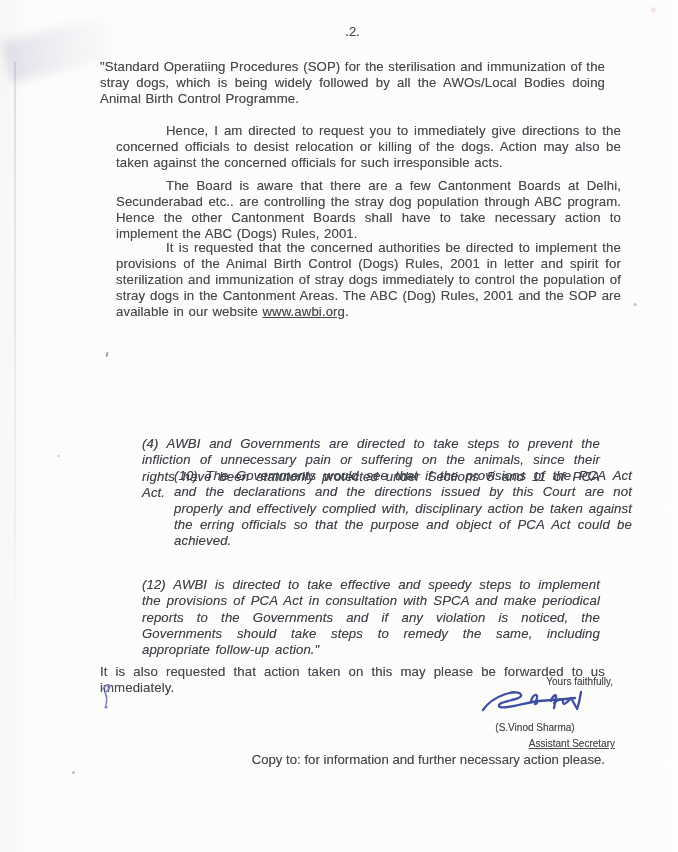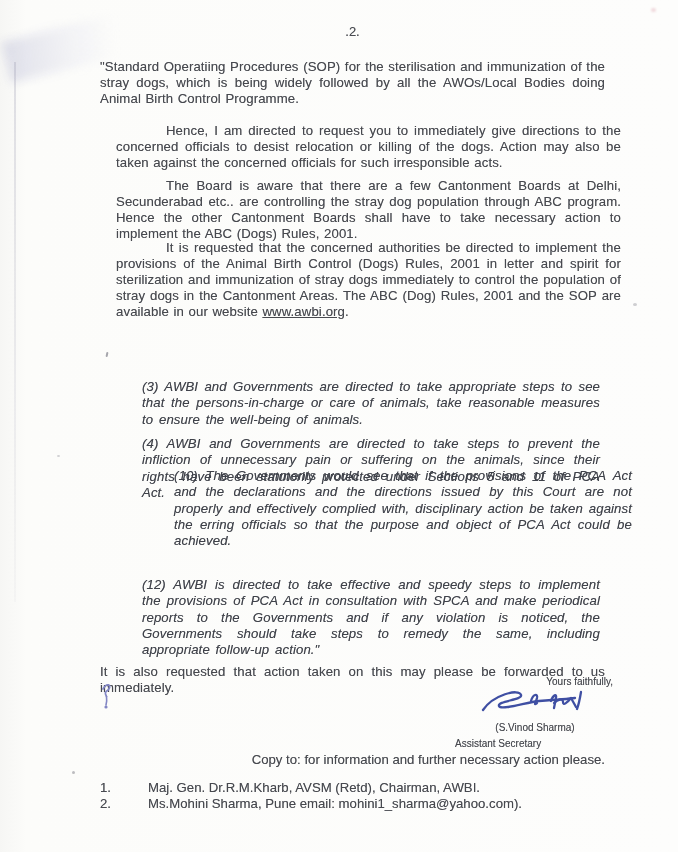--- a/index.html
+++ b/index.html
@@ -31,21 +31,21 @@
     letter-spacing:.1px;word-spacing:2px;
     color:#3f424a;
     text-shadow:0 0 .5px rgba(63,66,74,.5);
   }
   .link{text-decoration:underline;cursor:pointer;color:inherit;}
   .signoff{position:absolute;left:455px;top:674px;width:160px;font-size:10px;line-height:16px;text-shadow:0 0 .6px rgba(72,74,82,.5);}
   .valediction{text-align:right;padding-right:2px;}
   .sigwrap{position:relative;height:30px;}
   .sigsvg{position:absolute;left:22px;top:-4px;}
   .signame{text-align:center;}
-  .sigtitle{text-align:left;}
+  .sigtitle{text-align:right;text-decoration:underline;}
   .copyhead{position:absolute;top:752px;left:100px;width:505px;font-size:13.2px;text-shadow:0 0 .6px rgba(72,74,82,.5);text-align:right;}
   .copyitem{position:absolute;left:100px;width:505px;font-size:13.2px;line-height:16px;text-shadow:0 0 .6px rgba(72,74,82,.5);}
   .copyitem .num{display:inline-block;width:48px;}
   
   .smudge{position:absolute;left:4px;top:26px;width:130px;height:42px;
     background:linear-gradient(100deg,rgba(176,178,208,.38),rgba(205,206,228,.18) 55%,rgba(255,255,255,0) 85%);
     transform:rotate(-14deg);filter:blur(5px);}
   .crease{position:absolute;left:14px;top:62px;width:2px;height:540px;
     background:linear-gradient(to bottom,rgba(150,150,172,.28),rgba(150,150,172,.05));filter:blur(.6px);}
   .inkmark{position:absolute;left:99px;top:681px;}
@@ -73,21 +73,20 @@
 
   <p class="txt" style="top:46px;">"Standard Operatiing Procedures (SOP) for the sterilisation and immunization of the stray dogs, which is being widely followed by all the AWOs/Local Bodies doing Animal Birth Control Programme.</p>
 
   <p class="txt indent" style="top:110px;">Hence, I am directed to request you to immediately give directions to the concerned officials to desist relocation or killing of the dogs. Action may also be taken against the concerned officials for such irresponsible acts.</p>
 
   <p class="txt indent" style="top:165px;">The Board is aware that there are a few Cantonment Boards at Delhi, Secunderabad etc.. are controlling the stray dog population through ABC program. Hence the other Cantonment Boards shall have to take necessary action to implement the ABC (Dogs) Rules, 2001.</p>
 
   <p class="txt indent" style="top:227px;"><span>It is requested that the concerned authorities be directed to implement the provisions of the Animal Birth Control (Dogs) Rules, 2001 in letter and spirit for sterilization and immunization of stray dogs immediately to control the population of stray dogs in the Cantonment Areas. The ABC (Dog) Rules, 2001 and the SOP are available in our website </span><span class="link">www.awbi.org</span><span>.</span></p>
 
 
-  <p class="quote" style="top:366px;">(3) AWBI and Governments are directed to take appropriate steps to see that the persons-in-charge or care of animals, take reasonable measures to ensure the well-being of animals.</p>
 
   <p class="quote" style="top:423px;">(4) AWBI and Governments are directed to take steps to prevent the infliction of unnecessary pain or suffering on the animals, since their rights have been statutorily protected under Sections 5 and 11 of PCA Act.</p>
 
   <p class="quote" style="top:455px;margin-left:32px;">(10) The Governments would see that if the provisions of the PCA Act and the declarations and the directions issued by this Court are not properly and effectively complied with, disciplinary action be taken against the erring officials so that the purpose and object of PCA Act could be achieved.</p>
 
   <p class="quote" style="top:564px;">(12) AWBI is directed to take effective and speedy steps to implement the provisions of PCA Act in consultation with SPCA and make periodical reports to the Governments and if any violation is noticed, the Governments should take steps to remedy the same, including appropriate follow-up action."</p>
 
   <p class="txt" style="top:651px;">It is also requested that action taken on this may please be forwarded to us immediately.</p>
 
   <div class="inkmark">
@@ -110,17 +109,15 @@
           <path d="M104 6 C 103 12 102 18 100 23"></path>
         </g>
       </svg>
     </div>
     <div class="signame">(S.Vinod Sharma)</div>
     <div class="sigtitle">Assistant Secretary</div>
   </div>
 
   <div class="copyhead">Copy to: for information and further necessary action please.</div>
 
-  <div class="copyitem" style="top:780px;"><span class="num">1.</span><span>Maj. Gen. Dr.R.M.Kharb, AVSM (Retd), Chairman, AWBI.</span></div>
 
-  <div class="copyitem" style="top:796px;"><span class="num">2.</span><span>Ms.Mohini Sharma, Pune email: mohini1_sharma@yahoo.com).</span></div>
 
 </div>
 
 </body></html>

